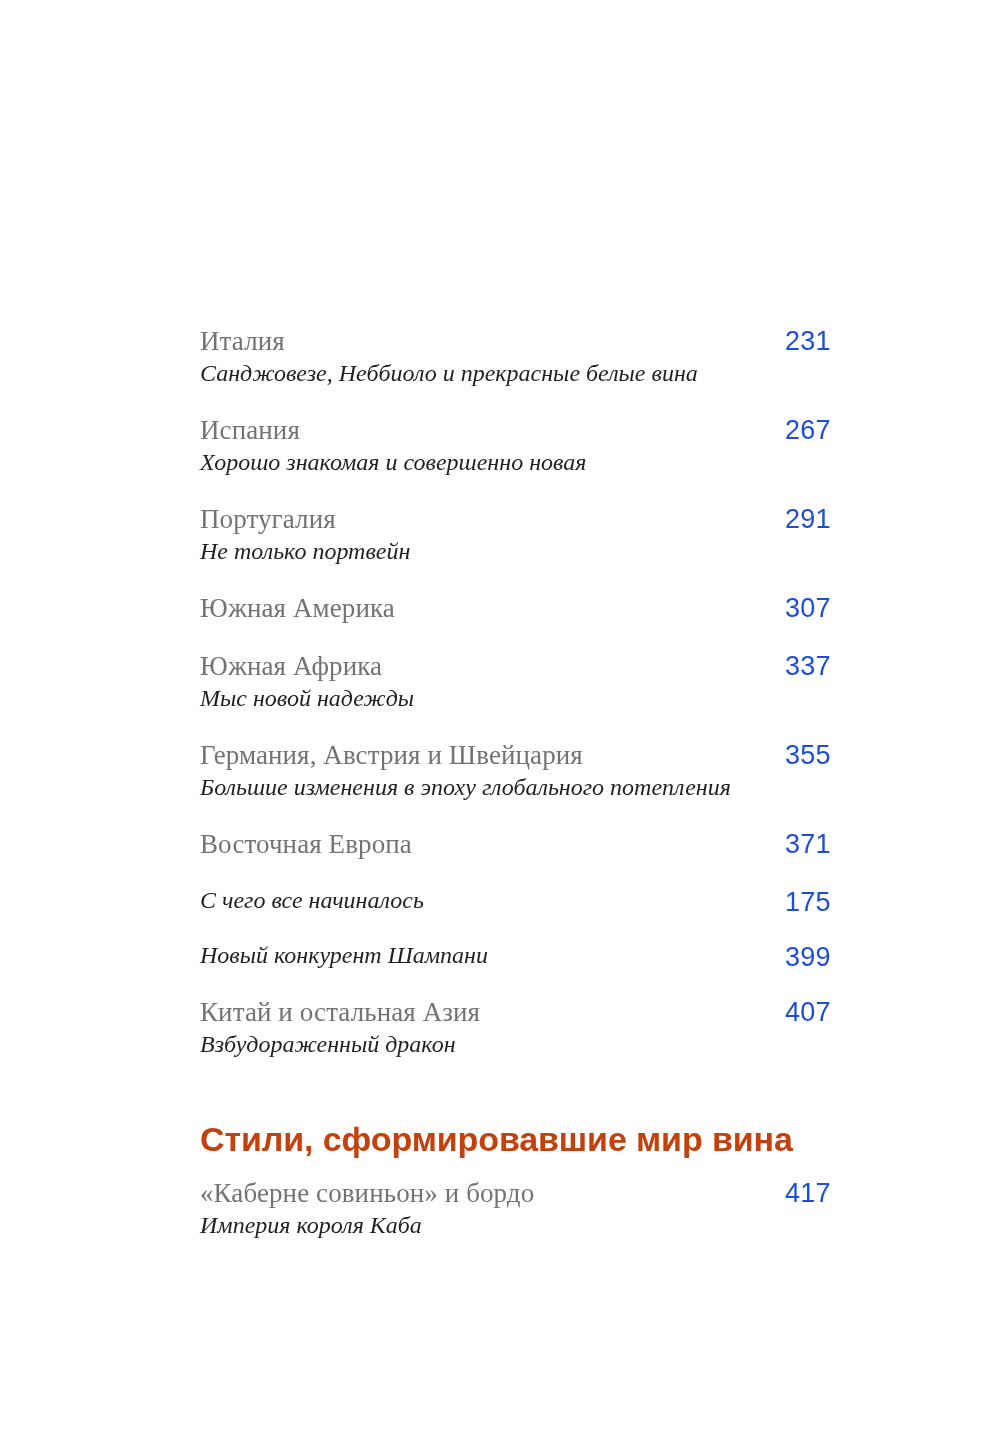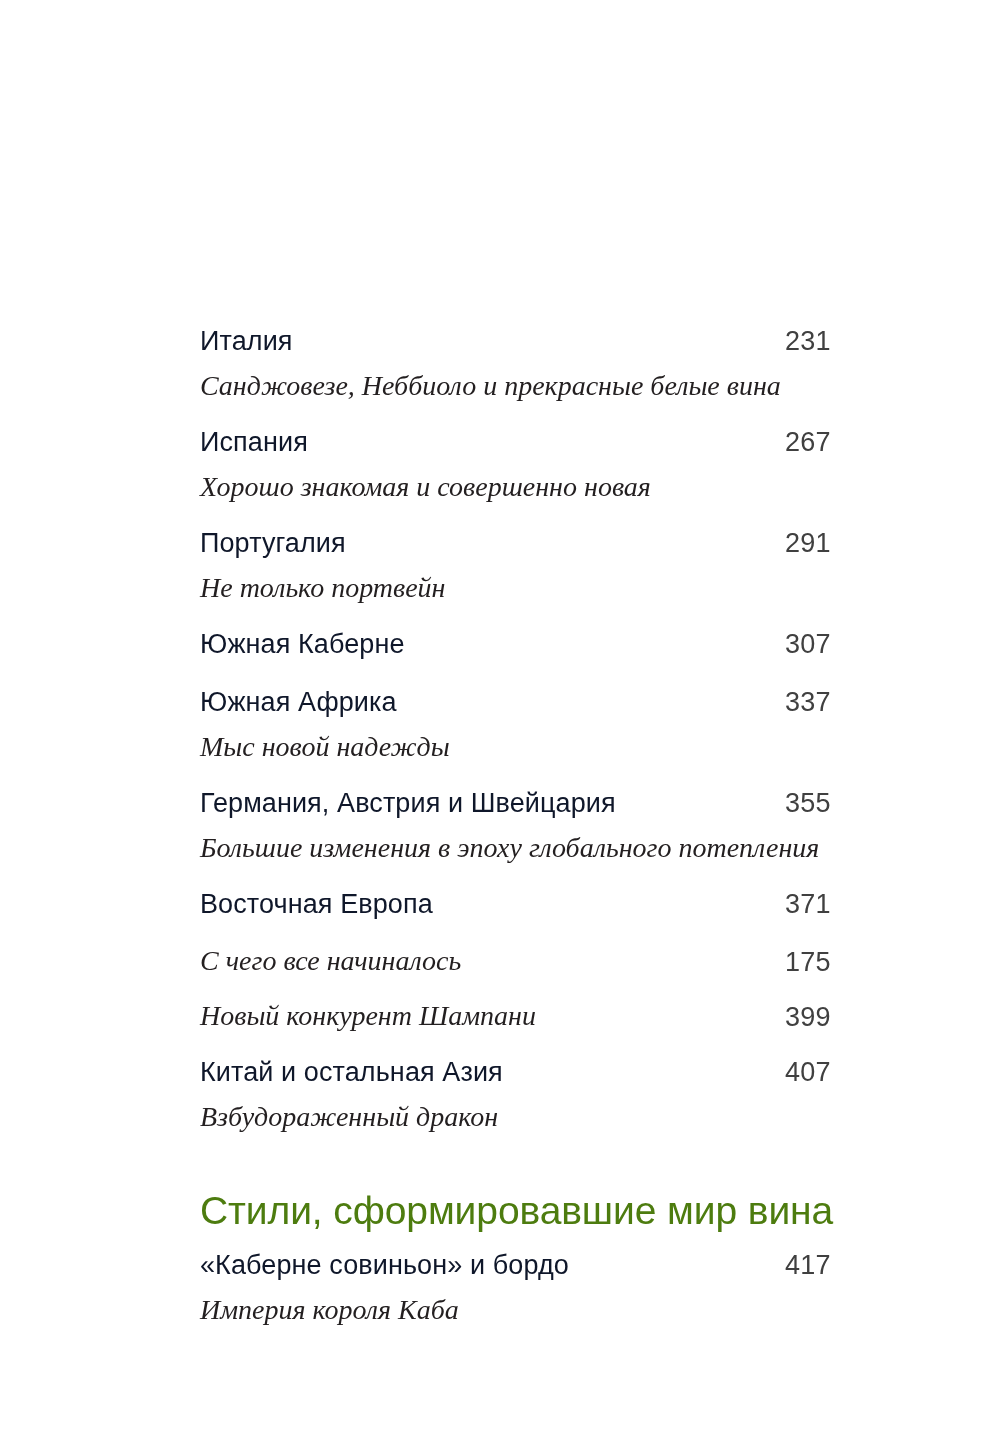--- a/index.html
+++ b/index.html
@@ -30,61 +30,61 @@
     margin-bottom: 26px;
   }
 
   .entry-head {
     display: flex;
     align-items: baseline;
     justify-content: space-between;
   }
 
   .entry-title {
-    font-family: Liberation Sans, sans-serif;
+    font-family: Liberation Serif, serif;
     font-weight: 300;
     font-size: 27px;
     line-height: 32px;
     letter-spacing: 0.1px;
-    color: #0f172a;
+    color: #737373;
     white-space: nowrap;
   }
 
   .entry-page {
     position: absolute;
     left: 585px;       
     top: 0;
     font-family: "Liberation Sans", "DejaVu Sans", sans-serif;
     font-weight: 300;
     font-size: 27px;
     line-height: 32px;
     letter-spacing: 0.2px;
-    color: #404040;
+    color: #1d4ed8;
     white-space: nowrap;
   }
 
   .entry-subtitle {
     font-family: "Liberation Serif", "DejaVu Serif", serif;
     font-style: italic;
     font-weight: 400;
-    font-size: 28px;
+    font-size: 24px;
     line-height: 29px;
     color: #231f20;
-    margin-top: 14px;
+    margin-top: 2px;
     white-space: nowrap;
   }
 
   
   .section-heading {
     font-family: "Liberation Sans", "DejaVu Sans", sans-serif;
-    font-weight: 400;
-    font-size: 39px;
+    font-weight: 700;
+    font-size: 34px;
     line-height: 36px;
     letter-spacing: -0.1px;
-    color: #4d7c0f;
+    color: #c2410c;
     margin-top: 62px;
     margin-bottom: 20px;
     white-space: nowrap;
   }
 </style>
 </head>
 <body>
 
 <div class="page">
 
@@ -111,21 +111,21 @@
       <div class="toc-entry">
         <div class="entry-head">
           <span class="entry-title">Португалия</span>
         </div>
         <span class="entry-page">291</span>
         <div class="entry-subtitle">Не только портвейн</div>
       </div>
 
       <div class="toc-entry">
         <div class="entry-head">
-          <span class="entry-title">Южная Каберне</span>
+          <span class="entry-title">Южная Америка</span>
         </div>
         <span class="entry-page">307</span>
       </div>
 
       <div class="toc-entry">
         <div class="entry-head">
           <span class="entry-title">Южная Африка</span>
         </div>
         <span class="entry-page">337</span>
         <div class="entry-subtitle">Мыс новой надежды</div>

